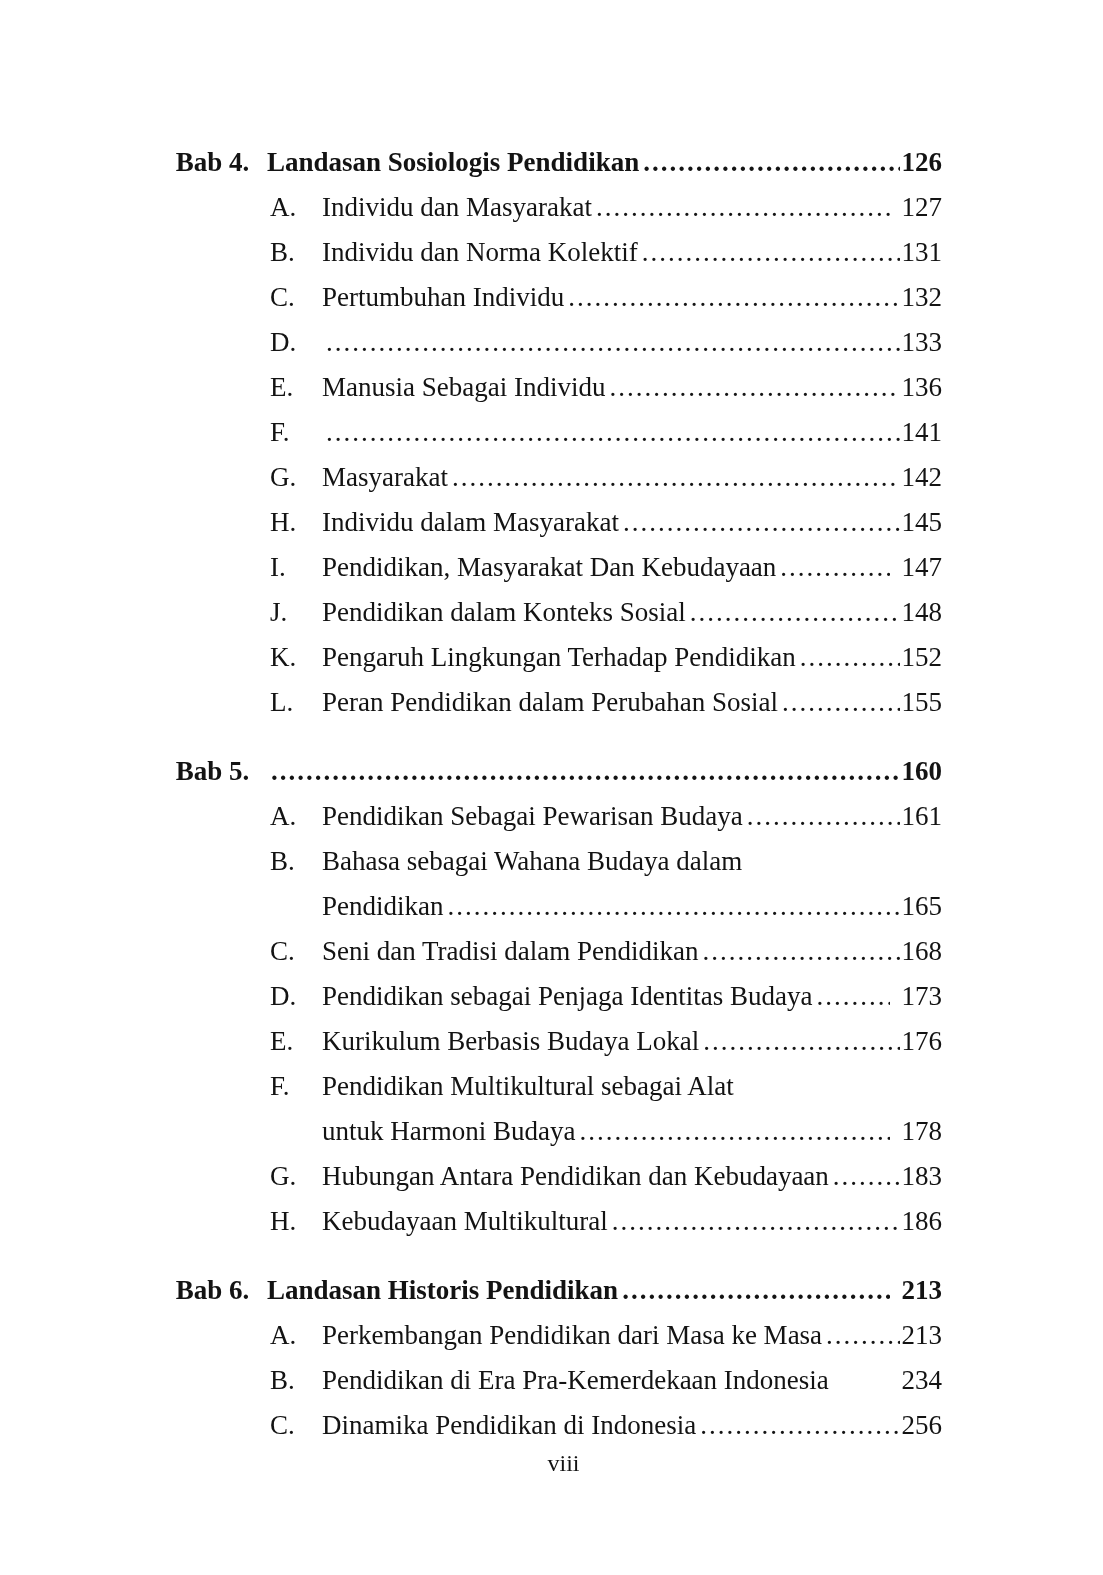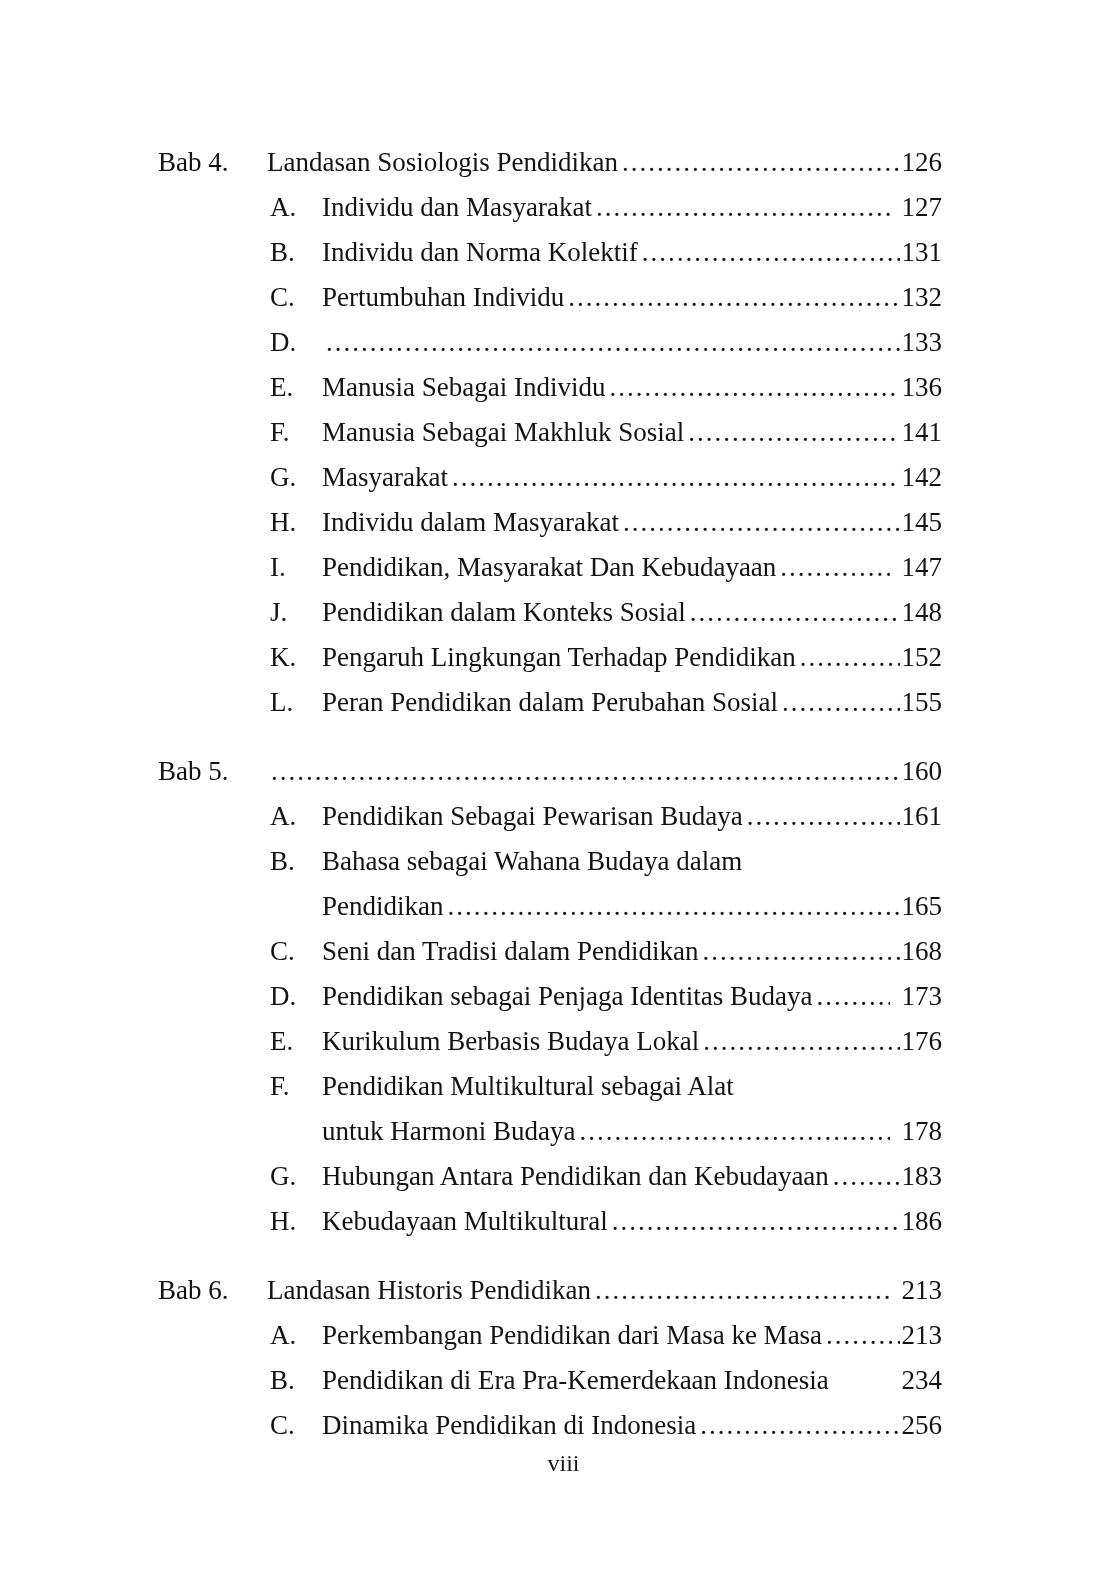--- a/index.html
+++ b/index.html
@@ -21,21 +21,21 @@
     width: 784px;
   }
   .row {
     display: flex;
     align-items: baseline;
     font-size: 27px;
     line-height: 45px;
     white-space: nowrap;
   }
   .section + .section { margin-top: 24px; }
-  .chapter { font-weight: 400; }
+  .chapter { font-weight: 700; text-align: center; }
   .label { flex: none; width: 109px; }
   .item { padding-left: 112px; }
   .letter { flex: none; width: 52px; }
   .text { flex: none; }
   .dots {
     flex: 1 1 auto;
     overflow: hidden;
     white-space: nowrap;
     margin: 0 2px 0 4px;
     min-width: 0;
@@ -93,21 +93,20 @@
         <span class="pageno">133</span>
       </div>
       <div class="row item">
         <span class="letter">E.</span>
         <span class="text">Manusia Sebagai Individu</span>
         <span class="dots"></span>
         <span class="pageno">136</span>
       </div>
       <div class="row item">
         <span class="letter">F.</span>
-        <span class="text">Manusia Sebagai Makhluk Sosial</span>
         <span class="dots"></span>
         <span class="pageno">141</span>
       </div>
       <div class="row item">
         <span class="letter">G.</span>
         <span class="text">Masyarakat</span>
         <span class="dots"></span>
         <span class="pageno">142</span>
       </div>
       <div class="row item">

